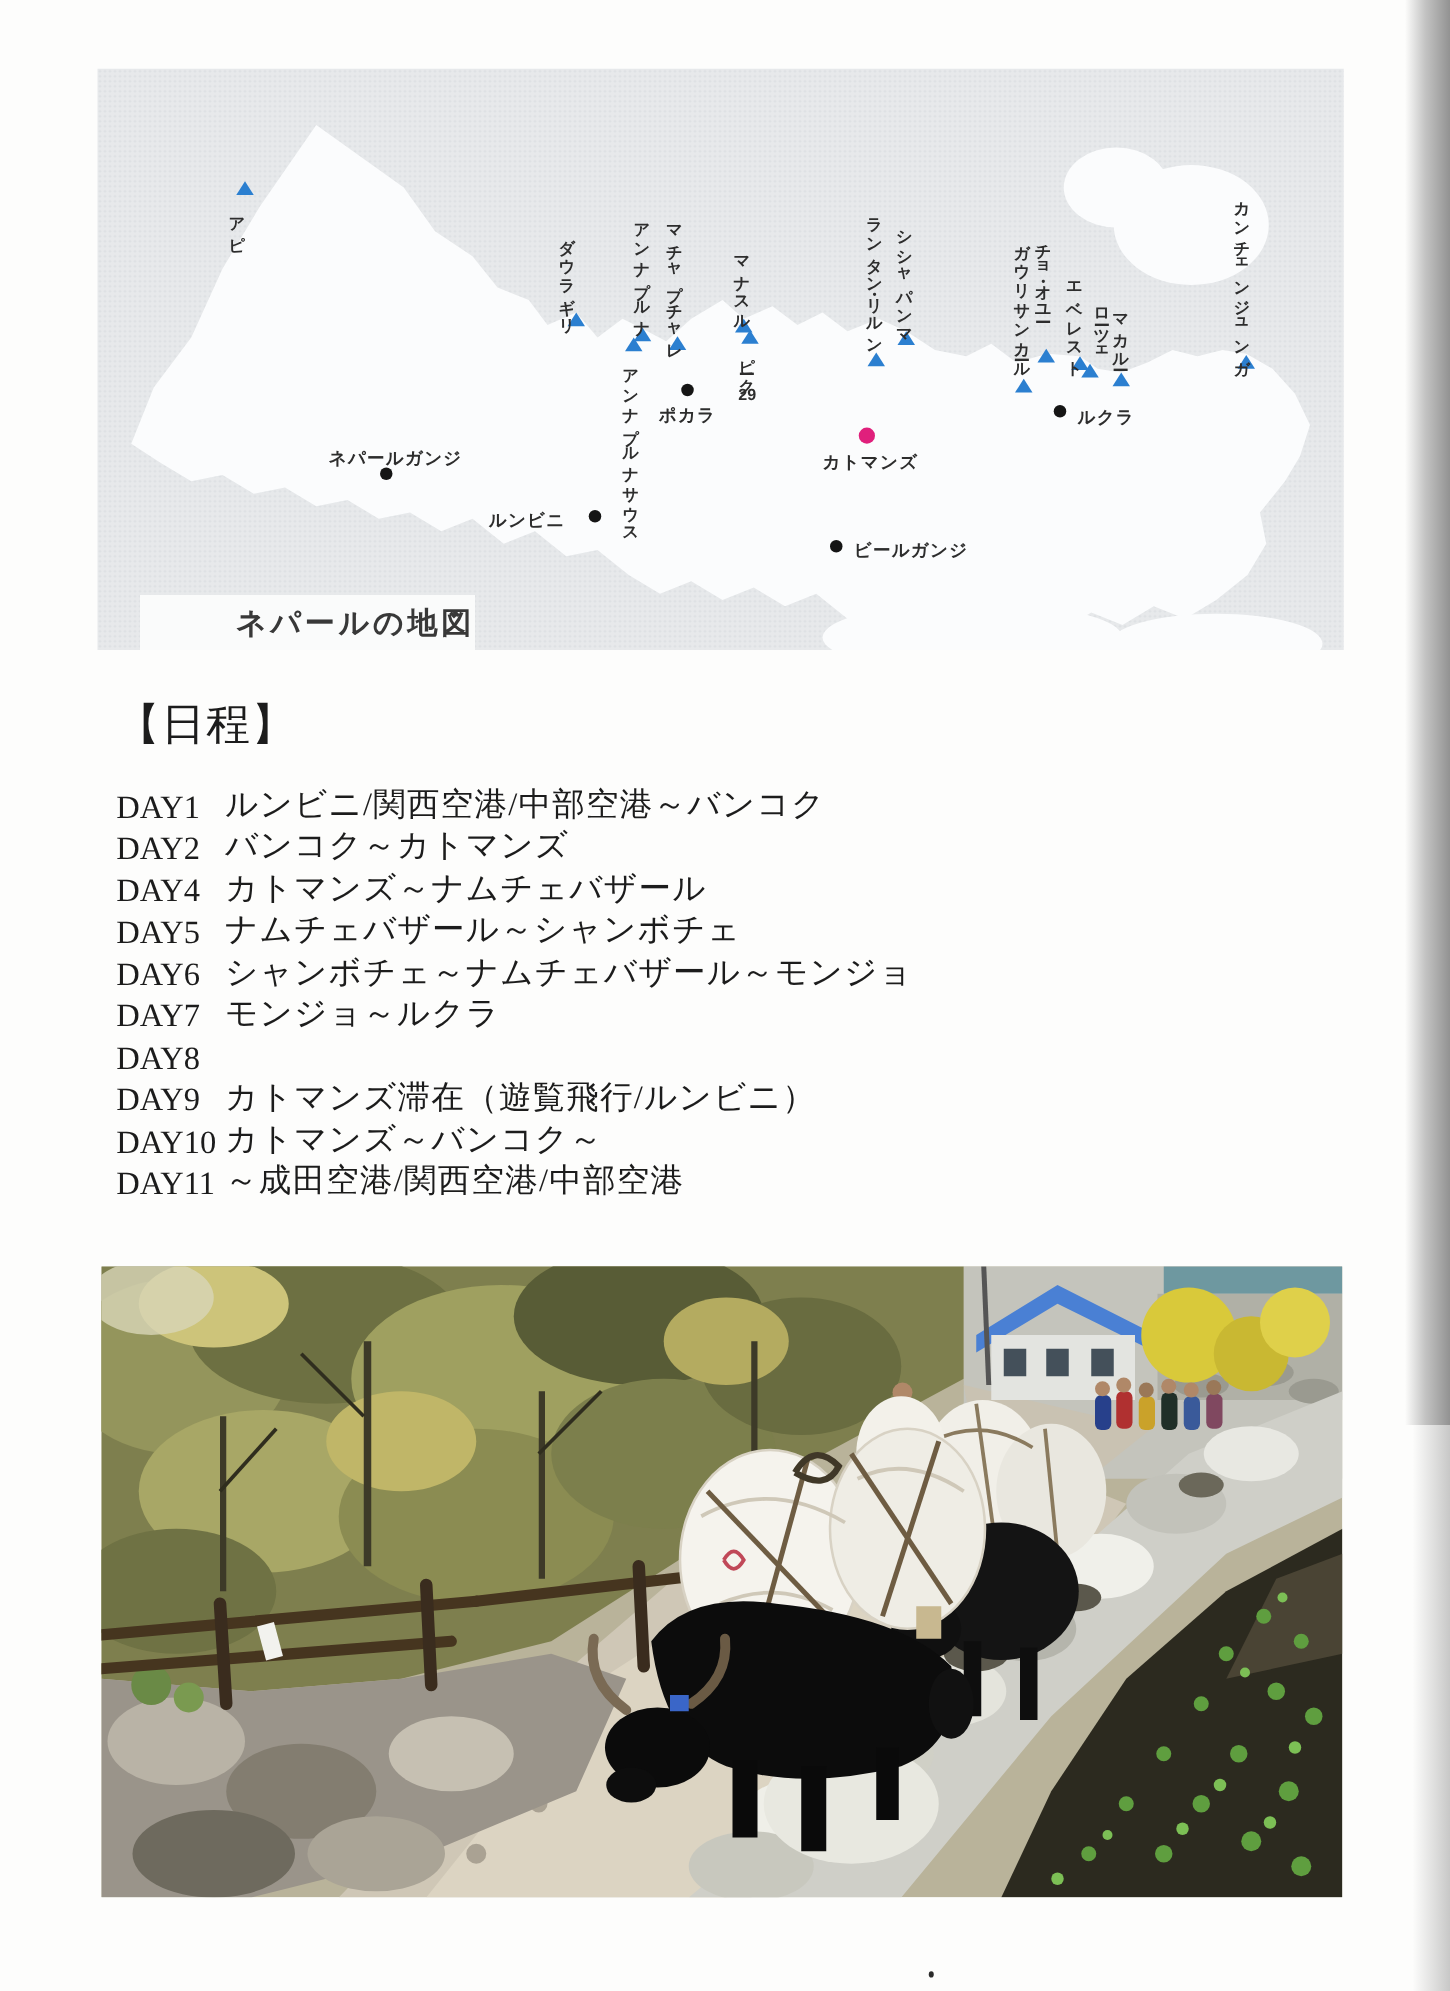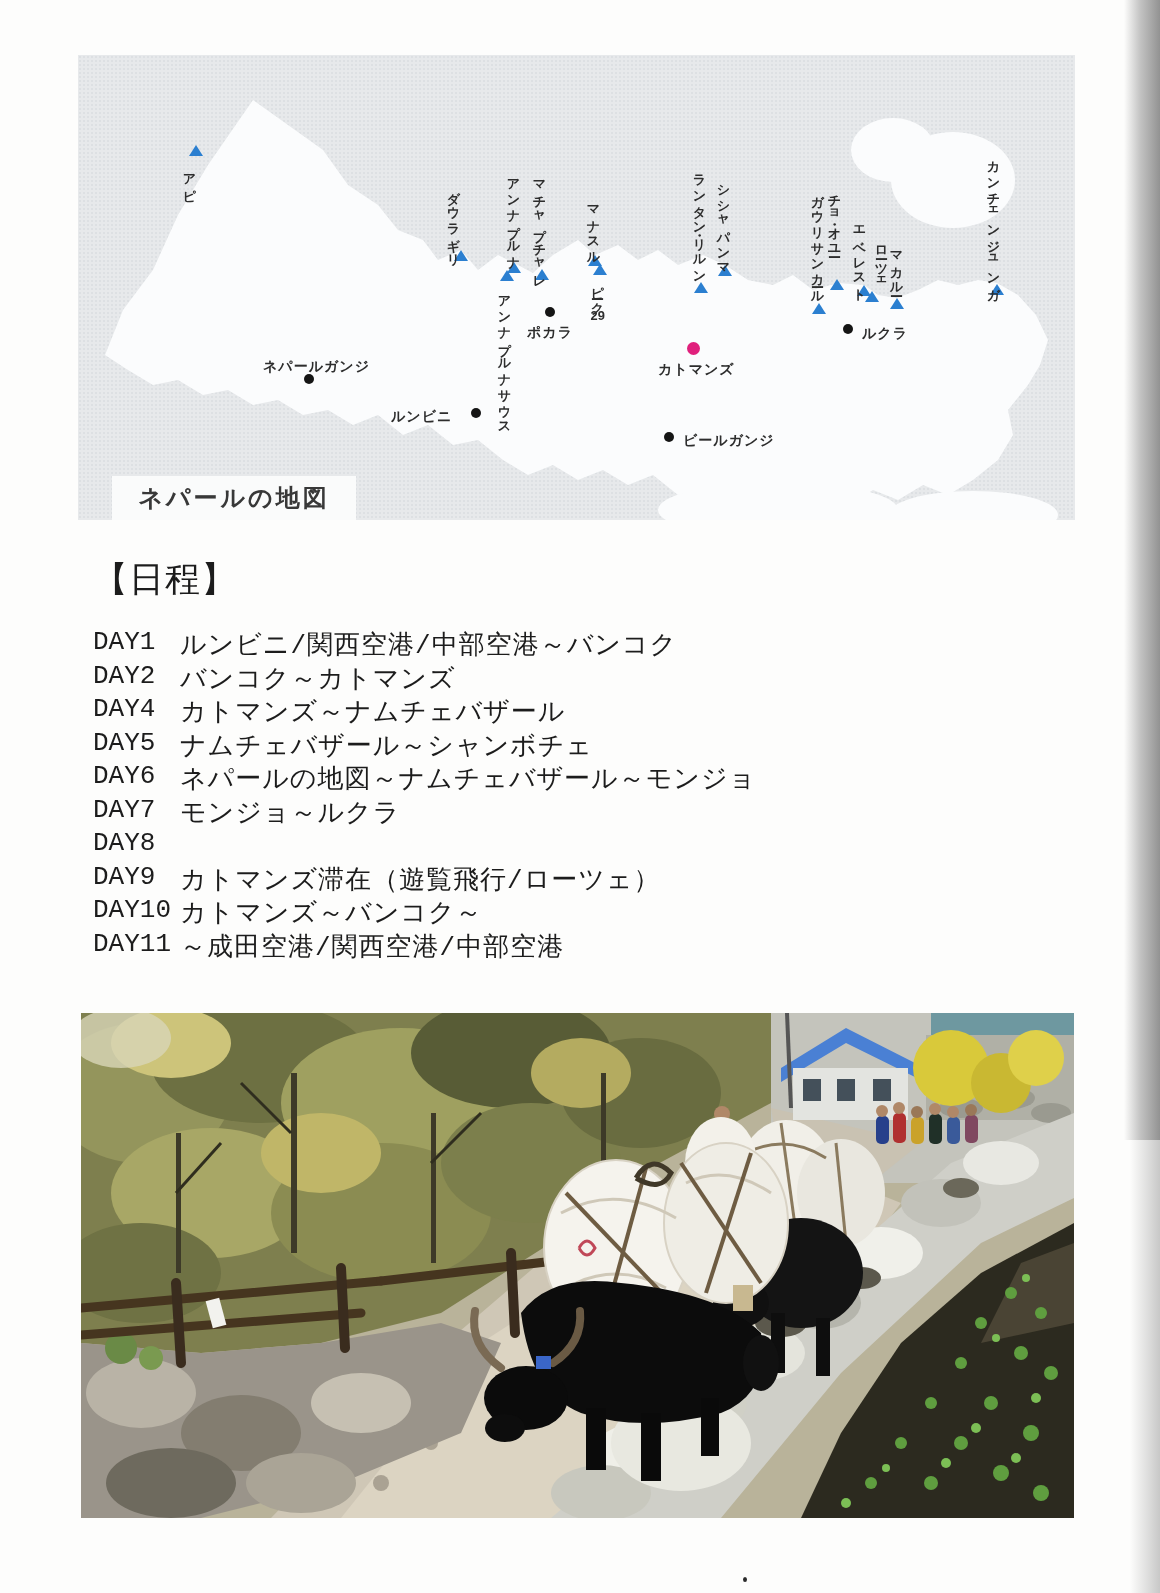--- a/index.html
+++ b/index.html
@@ -13,29 +13,29 @@
   .map-panel svg.land{position:absolute;left:0;top:0;}
   .mtn-tri{position:absolute;width:0;height:0;border-left:7px solid transparent;
            border-right:7px solid transparent;border-bottom:11px solid #2b7fd0;}
   .mtn-label{position:absolute;writing-mode:vertical-rl;font-weight:bold;font-size:13px;
              line-height:15px;letter-spacing:1px;color:#2d2d2d;white-space:nowrap;}
   .tcy{text-combine-upright:all;}
   .city-dot{position:absolute;width:10px;height:10px;border-radius:50%;background:#151515;}
   .city-dot.capital{width:13px;height:13px;background:#e0207c;}
   .city-label{position:absolute;font-weight:bold;font-size:14px;color:#2d2d2d;white-space:nowrap;
               letter-spacing:1px;}
-  .map-title-box{position:absolute;left:34px;top:421px;width:244px;height:44px;background:#fafbfb;
-                 display:flex;align-items:center;justify-content:center;}
+  .map-title-box{position:absolute;left:34px;top:421px;width:268px;height:44px;background:#fafbfb;
+                 display:flex;align-items:center;justify-content:flex-end;}
   .map-title-box span{font-weight:bold;font-size:24px;letter-spacing:3px;color:#383838;}
   
   .itinerary{position:absolute;left:93px;top:556px;width:980px;color:#1c1c1c;
              font-family:"Liberation Serif","DejaVu Serif",serif;}
   .itinerary h2{margin:0 0 24px 0;font-size:35px;font-weight:normal;letter-spacing:1px;}
   .day-list{list-style:none;margin:0;padding:0;font-size:26px;}
-  .day-row{display:flex;height:33.5px;align-items:flex-start;font-family:Liberation Mono, monospace;}
+  .day-row{display:flex;height:33.5px;align-items:flex-end;}
   .day-label{width:87px;flex:none;}
   .day-route{letter-spacing:1px;}
   
   .photo{position:absolute;left:81px;top:1013px;width:993px;height:505px;margin:0;overflow:hidden;}
   .photo svg{display:block;}
   
   .edge-shadow-top{position:absolute;left:1124px;top:0;width:36px;height:1140px;
       background:linear-gradient(to right,rgba(140,140,140,0) 0%,rgba(125,125,125,.45) 45%,rgba(105,105,105,.72) 100%);}
   .edge-shadow-bottom{position:absolute;left:1130px;top:1140px;width:30px;height:453px;
       background:linear-gradient(to right,rgba(150,150,150,0) 0%,rgba(140,140,140,.28) 60%,rgba(120,120,120,.4) 100%);}
@@ -128,32 +128,32 @@
         <li class="day-row">
           <span class="day-label">DAY4</span>
           <span class="day-route">カトマンズ～ナムチェバザール</span>
         </li>
         <li class="day-row">
           <span class="day-label">DAY5</span>
           <span class="day-route">ナムチェバザール～シャンボチェ</span>
         </li>
         <li class="day-row">
           <span class="day-label">DAY6</span>
-          <span class="day-route">ネパールの地図～ナムチェバザール～モンジョ</span>
+          <span class="day-route">シャンボチェ～ナムチェバザール～モンジョ</span>
         </li>
         <li class="day-row">
           <span class="day-label">DAY7</span>
           <span class="day-route">モンジョ～ルクラ</span>
         </li>
         <li class="day-row">
           <span class="day-label">DAY8</span>
         </li>
         <li class="day-row">
           <span class="day-label">DAY9</span>
-          <span class="day-route">カトマンズ滞在（遊覧飛行/ローツェ）</span>
+          <span class="day-route">カトマンズ滞在（遊覧飛行/ルンビニ）</span>
         </li>
         <li class="day-row">
           <span class="day-label">DAY10</span>
           <span class="day-route">カトマンズ～バンコク～</span>
         </li>
         <li class="day-row">
           <span class="day-label">DAY11</span>
           <span class="day-route">～成田空港/関西空港/中部空港</span>
         </li>
       </ul>

